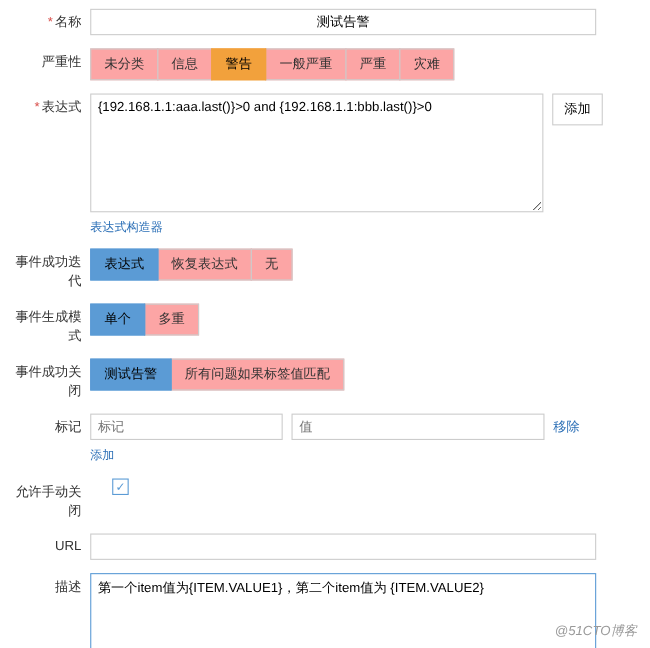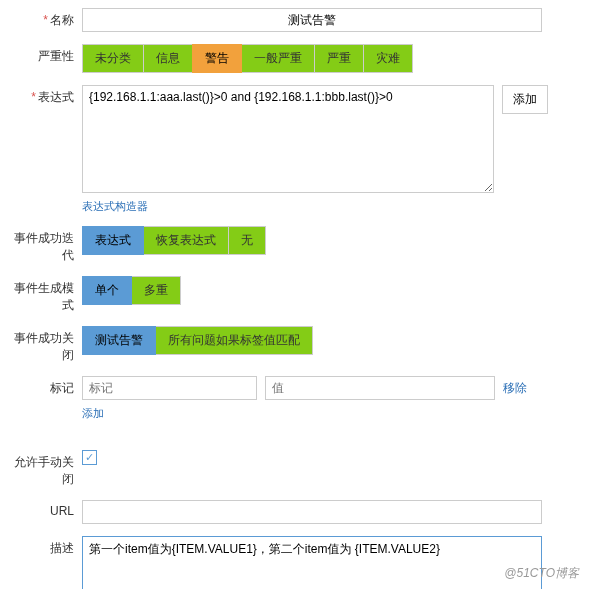--- a/index.html
+++ b/index.html
@@ -3,21 +3,21 @@
   <meta charset="utf-8">
   <style>
     * { box-sizing: border-box; margin: 0; padding: 0; }
     body { font-family: Arial, "Microsoft YaHei", sans-serif; font-size: 12px; color: #333; background: #fff; width: 591px; padding: 8px 10px; }
     .form-row { display: flex; align-items: flex-start; margin-bottom: 12px; }
     .form-label { width: 72px; text-align: right; padding-right: 8px; padding-top: 4px; color: #333; flex-shrink: 0; }
     .form-label .req { color: #d9534f; margin-right: 2px; }
     .form-content { flex: 1; display: flex; align-items: flex-start; flex-wrap: wrap; }
     input[type="text"].text-input { width: 460px; height: 24px; border: 1px solid #ccc; padding: 2px 6px; font-size: 12px; font-family: inherit; text-align: center; }
     .btn-group { display: inline-flex; }
-    .seg-btn { background: #84cc16; border: 1px solid #ccc; padding: 5px 12px; font-size: 12px; cursor: pointer; color: #333; margin-left: -1px; font-family: inherit; }
+    .seg-btn { background: #fca5a5; border: 1px solid #ccc; padding: 5px 12px; font-size: 12px; cursor: pointer; color: #333; margin-left: -1px; font-family: inherit; }
     .seg-btn:first-child { margin-left: 0; }
     .seg-btn.active { background: #5b9bd5; border-color: #5b9bd5; color: #000000; position: relative; z-index: 1; }
     .seg-btn.active.orange { background: #f2a13c; border-color: #f2a13c; }
     textarea.expr { width: 412px; height: 108px; border: 1px solid #ccc; padding: 4px 6px; font-size: 12px; font-family: inherit; resize: both; overflow: auto; }
     textarea.desc { width: 460px; height: 88px; border: 1px solid #5b9bd5; padding: 4px 6px; font-size: 12px; font-family: inherit; }
     .side-btn { background: #fff; border: 1px solid #ccc; padding: 5px 10px; font-size: 12px; cursor: pointer; margin-left: 8px; font-family: inherit; }
     .link { color: #2b6fb6; cursor: pointer; text-decoration: none; font-size: 11px; }
     .sub-link-row { margin-top: 6px; width: 100%; }
     .tag-row { display: flex; align-items: center; width: 100%; }
     .tag-input { height: 24px; border: 1px solid #ccc; padding: 2px 6px; font-size: 12px; font-family: inherit; }
@@ -101,21 +101,21 @@
       <input type="text" class="tag-input name-in" placeholder="标记" style="">
       <input type="text" class="tag-input val-in" placeholder="值" style="">
       <span class="remove-link">移除</span>
     </div>
     <div class="sub-link-row">
       <a class="link">添加</a>
     </div>
   </div>
 </div>
 
-<div class="form-row" style="margin-top:29px;">
+<div class="form-row" style="margin-top:14px;gap:20px;">
   <div class="form-label">允许手动关闭</div>
   <div class="form-content">
     <span class="checkbox">✓</span>
   </div>
 </div>
 
 <div class="form-row">
   <div class="form-label">URL</div>
   <div class="form-content">
     <input type="text" class="url-input" value="" style="">

